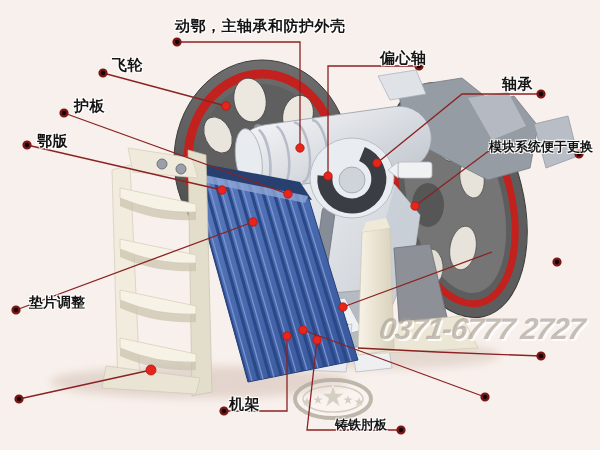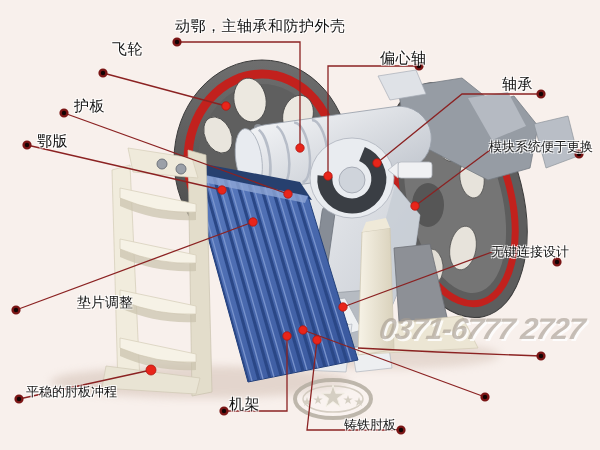--- a/index.html
+++ b/index.html
@@ -1,31 +1,31 @@
 <!DOCTYPE html>
 <html><head>
 <meta charset="utf-8">
 <style>
   html,body{margin:0;padding:0;}
   body{width:600px;height:450px;font-family:"Liberation Sans",sans-serif;}
   #stage{position:relative;width:600px;height:450px;background:#f8f0ec;overflow:hidden;}
   #machine-svg{position:absolute;left:0;top:0;}
   .lbl{
     position:absolute;
-    font-weight:normal;
+    font-weight:bold;
     font-size:15px;
     color:#141414;
     white-space:nowrap;
     letter-spacing:0.5px;
     text-shadow:1px 1px 0 rgba(255,255,255,.9),-1px -1px 0 rgba(255,255,255,.9),
                 1px -1px 0 rgba(255,255,255,.9),-1px 1px 0 rgba(255,255,255,.9);
     z-index:5;
   }
   .lbl-sm{font-size:13px;letter-spacing:0;}
-  .lbl-md{font-size:14px;letter-spacing:0;margin-left:48px;}
+  .lbl-md{font-size:14px;letter-spacing:0;}
 </style>
 </head>
 <body>
 
 <div id="stage">
 
   <svg id="machine-svg" width="600" height="450" viewBox="0 0 600 450">
     <defs>
       <linearGradient id="gradMetal" x1="0" y1="0" x2="1" y2="1">
         <stop offset="0" stop-color="#f4f5f7"></stop>
@@ -240,25 +240,23 @@
         <circle cx="343" cy="307" r="4.2"></circle>
       <circle cx="303" cy="330" r="4.2"></circle>
         <circle cx="317" cy="340" r="4.2"></circle>
       <circle cx="287" cy="336" r="4.2"></circle>
         <circle cx="151" cy="370" r="5"></circle>
       <circle cx="253" cy="222" r="4.2"></circle>
     </g>
   </svg>
 
   <div class="lbl" style="left:175px;top:17px">动鄂，主轴承和防护外壳</div>
-  <div class="lbl" style="left:112px;top:40px">飞轮</div>
+  <div class="lbl" style="left:112px;top:56px">飞轮</div>
   <div class="lbl" style="left:74px;top:97px">护板</div>
   <div class="lbl" style="left:37px;top:132px">鄂版</div>
   <div class="lbl" style="left:380px;top:49px">偏心轴</div>
   <div class="lbl" style="left:502px;top:75px">轴承</div>
   <div class="lbl lbl-sm" style="left:489px;top:138px">模块系统便于更换</div>
-  <div class="lbl lbl-sm" style="left:491px;top:243px">无键连接设计</div>
-  <div class="lbl lbl-sm" style="left:344px;top:416px">铸铁肘板</div>
+  <div class="lbl lbl-sm" style="left:335px;top:416px">铸铁肘板</div>
   <div class="lbl" style="left:229px;top:395px">机架</div>
-  <div class="lbl lbl-sm" style="left:26px;top:383px">平稳的肘板冲程</div>
   <div class="lbl lbl-md" style="left:29px;top:294px">垫片调整</div>
 
 </div>
 
 </body></html>

